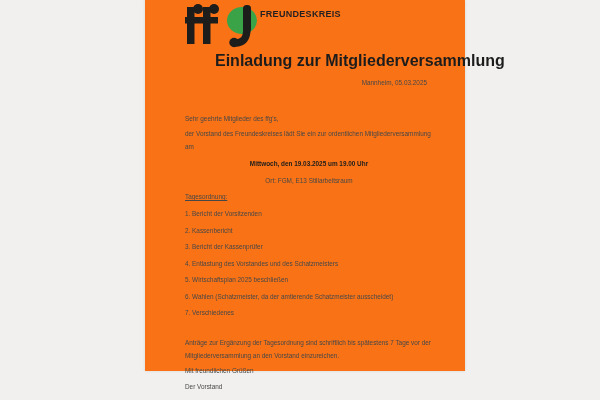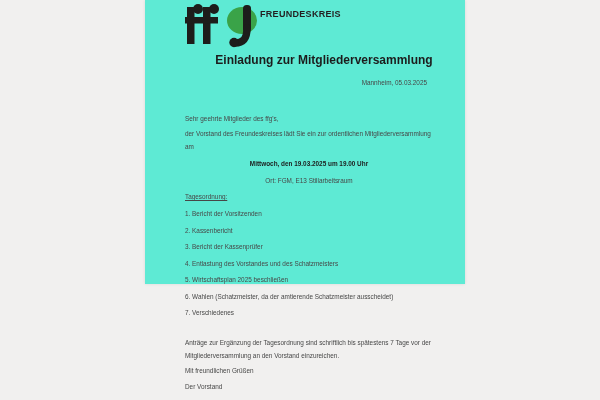--- a/index.html
+++ b/index.html
@@ -4,22 +4,22 @@
 <style>
   html,body{margin:0;padding:0;}
   body{
     width:600px;height:400px;overflow:hidden;
     background:#f1f0ef;
     font-family:"Liberation Sans","DejaVu Sans",sans-serif;
     position:relative;
   }
   .page{
     position:absolute;left:145px;top:0;
-    width:320px;height:284px;
-    background:#5eead4;
+    width:320px;height:371px;
+    background:#f97316;
     box-shadow:0 0 3px rgba(0,0,0,0.10);
   }
   .content{
     padding-left:40px;
     width:248px;
   }
   .header-row{
     margin-top:2px;
     display:flex;
     align-items:flex-start;
@@ -31,21 +31,21 @@
     font-size:9px;line-height:12px;
     letter-spacing:0.3px;
     color:#231f20;
     white-space:nowrap;
   }
   .doc-title{
     margin-top:6px;
     padding-left:30px;
     text-align:center;
     font-weight:bold;
-    font-size:12px;line-height:13px;
+    font-size:16px;line-height:13px;
     color:#1c1c1c;
     white-space:nowrap;
   }
   .date-line{
     margin-top:11px;
     padding-right:6px;
     text-align:right;
     font-size:6.4px;line-height:10px;
     color:#474747;
   }

